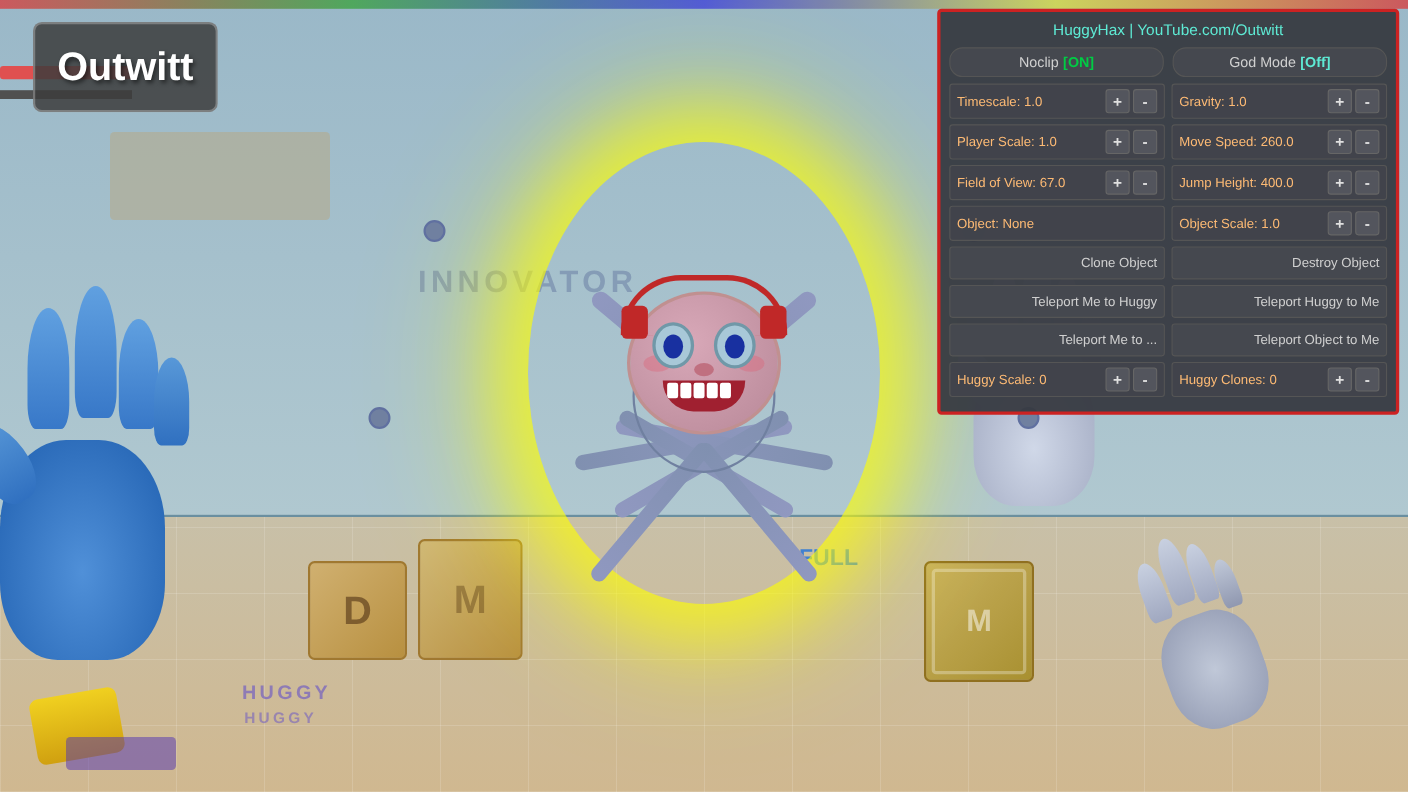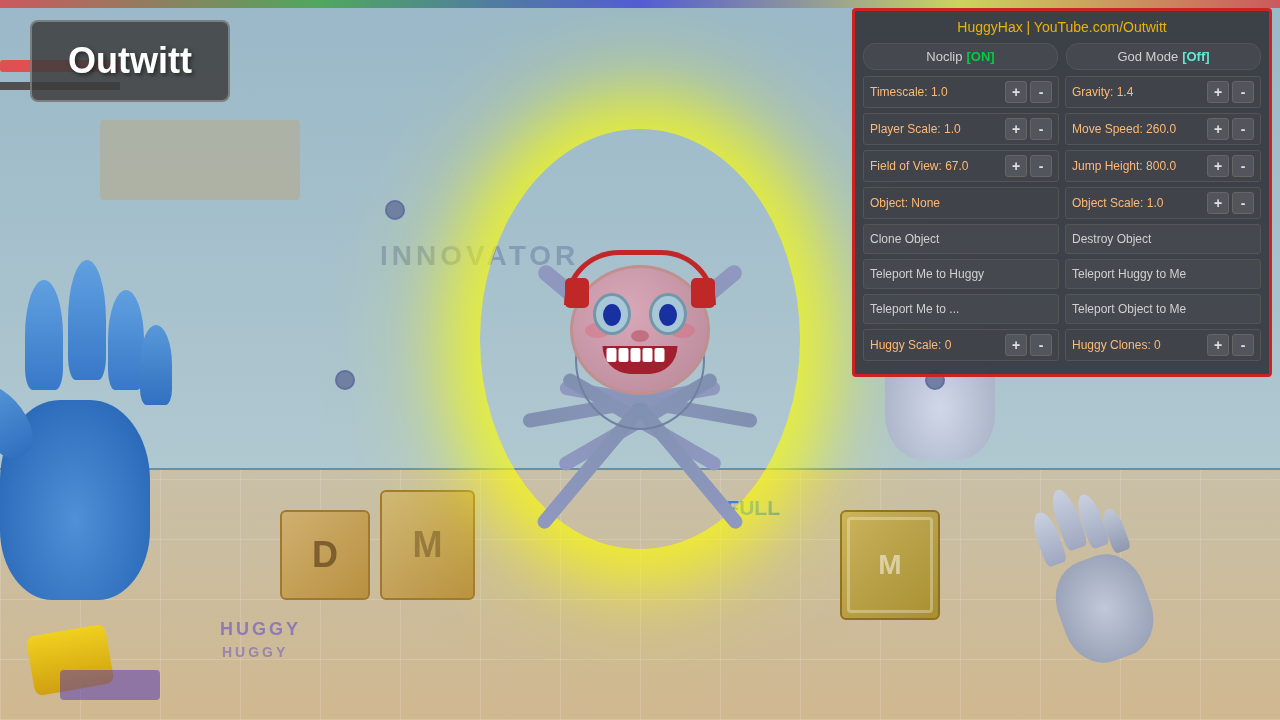--- a/index.html
+++ b/index.html
@@ -49,21 +49,21 @@
       box-shadow: 0 0 60px 30px rgba(255, 255, 0, 0.6), 0 0 100px 60px rgba(255, 255, 0, 0.3);
       pointer-events: none;
     }
 
     
     #username-overlay {
       position: absolute;
       top: 20px;
       left: 30px;
       background: rgba(60,60,60,0.85);
-      padding: 18px 36px;
+      padding: 18px 20px;
       border-radius: 8px;
       border: 2px solid rgba(200,200,200,0.4);
     }
 
     #username-text {
       color: white;
       font-size: 36px;
       font-weight: bold;
       text-shadow: 2px 2px 4px rgba(0,0,0,0.5);
     }
@@ -77,21 +77,21 @@
       background: rgba(55, 58, 65, 0.95);
       border: 3px solid #cc2222;
       border-radius: 4px;
       padding: 8px;
       font-size: 13px;
       color: #e0e0e0;
     }
 
     #menu-title {
       text-align: center;
-      color: #eab308;
+      color: #5eead4;
       margin-bottom: 8px;
       font-size: 14px;
       font-weight: normal;
     }
 
     
     .toggle-row {
       display: flex;
       gap: 8px;
       margin-bottom: 6px;
@@ -171,21 +171,21 @@
     }
 
     .action-btn {
       flex: 1;
       padding: 7px 6px;
       background: rgba(70,73,80,0.9);
       border: 1px solid #555;
       border-radius: 3px;
       color: #d0d0d0;
       font-size: 12px;
-      text-align: left;
+      text-align: right;
       cursor: pointer;
     }
 
     
     #yellow-item {
       position: absolute;
       bottom: 30px;
       left: 30px;
       width: 80px;
       height: 60px;
@@ -357,21 +357,21 @@
       </div>
     </div>
 
     <div class="control-row">
       <div class="control-item">
         <span class="control-label">Timescale: 1.0</span>
         <div class="ctrl-btn">+</div>
         <div class="ctrl-btn">-</div>
       </div>
       <div class="control-item">
-        <span class="control-label">Gravity: 1.4</span>
+        <span class="control-label">Gravity: 1.0</span>
         <div class="ctrl-btn">+</div>
         <div class="ctrl-btn">-</div>
       </div>
     </div>
 
     <div class="control-row">
       <div class="control-item">
         <span class="control-label">Player Scale: 1.0</span>
         <div class="ctrl-btn">+</div>
         <div class="ctrl-btn">-</div>
@@ -383,21 +383,21 @@
       </div>
     </div>
 
     <div class="control-row">
       <div class="control-item">
         <span class="control-label">Field of View: 67.0</span>
         <div class="ctrl-btn">+</div>
         <div class="ctrl-btn">-</div>
       </div>
       <div class="control-item">
-        <span class="control-label">Jump Height: 800.0</span>
+        <span class="control-label">Jump Height: 400.0</span>
         <div class="ctrl-btn">+</div>
         <div class="ctrl-btn">-</div>
       </div>
     </div>
 
     <div class="control-row">
       <div class="control-item">
         <span class="control-label">Object: None</span>
       </div>
       <div class="control-item">

